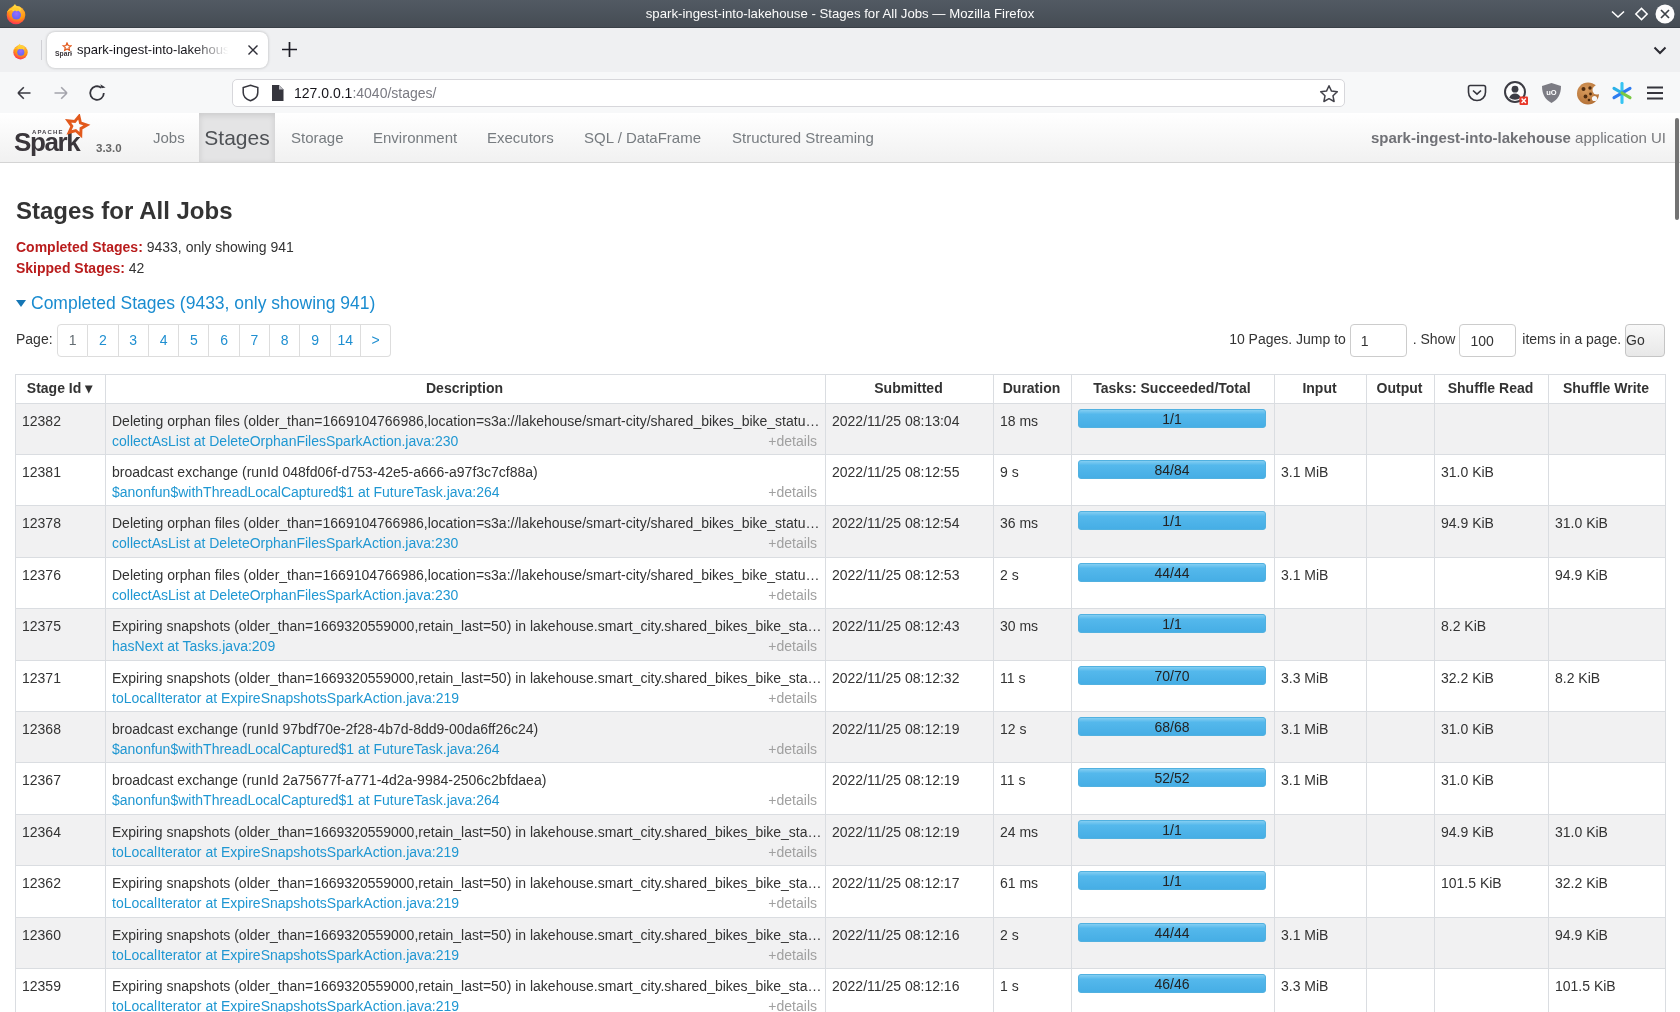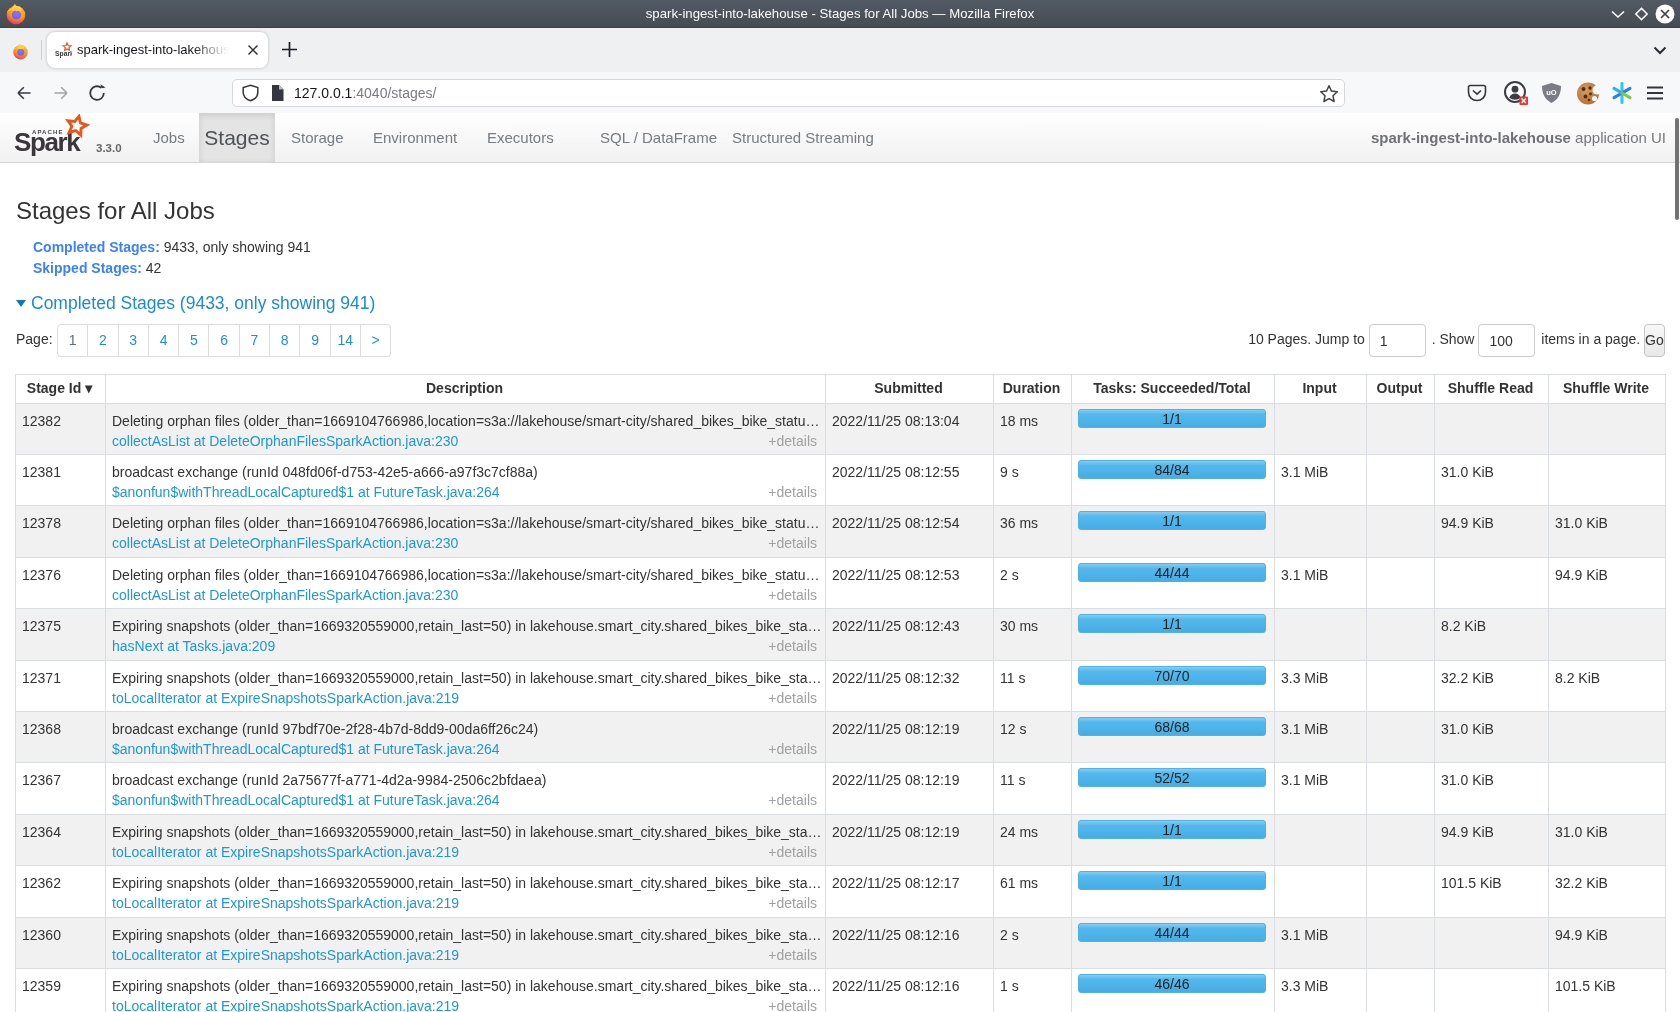--- a/index.html
+++ b/index.html
@@ -23,39 +23,39 @@
 #urltext span { color:#7a7a82; }
 #sparkhdr { position:absolute; left:0; top:113px; width:1680px; height:50px;
   background:linear-gradient(#ffffff,#f1f1f1); border-bottom:1px solid #d4d4d4; }
 .navitem { position:absolute; top:0; height:49px; line-height:49px; font-size:15px; color:#777c80; }
 #stages-active { position:absolute; left:199px; top:0; width:76px; height:49px; background:#e4e4e5;
   box-shadow:inset 0 2px 6px rgba(0,0,0,.12); }
 #stages-active span { display:block; text-align:center; line-height:49px; font-size:21px; color:#4e5155; }
 #apptitle { position:absolute; right:14px; top:0; height:49px; line-height:49px; font-size:15px; color:#77787c; }
 #apptitle b { color:#707176; }
 #content { position:absolute; left:0; top:163px; width:1680px; height:849px; background:#fff; overflow:hidden; }
-h3 { font-size:24px; font-weight:normal; color:#333; margin:34px 0 12px 16px; line-height:28px; }
+h3 { font-size:24px; font-weight:bold; color:#333; margin:34px 0 12px 16px; line-height:28px; }
 ul.stats { list-style:none; margin-left:16px; font-size:14px; line-height:21px; color:#333; }
-ul.stats strong { color:#3b82f6;margin-left:17px; }
+ul.stats strong { color:#b91c1c; }
 h4.collapse { font-size:17.5px; font-weight:normal; color:#1a8cd0; margin:11px 0 0 16px; line-height:26px; }
 h4.collapse .arr { display:inline-block; width:0; height:0; border-left:5px solid transparent;
   border-right:5px solid transparent; border-top:7px solid #1576b5; vertical-align:2px; margin-right:5px; }
 #pagerow { position:relative; height:49.7px; margin-top:8px;padding-left:16px; }
 #pagelabel { position:absolute; left:16px; top:7px; font-size:14px; color:#333; }
 ul.pagination { position:absolute; left:57px; top:0; list-style:none; display:flex; }
 ul.pagination li { border:1px solid #ddd; border-left:none; background:#fff; }
 ul.pagination li:first-child { border-left:1px solid #ddd; border-radius:4px 0 0 4px; }
 ul.pagination li:last-child { border-radius:0 4px 4px 0; }
 ul.pagination li a { display:block; width:29.3px; height:31px; line-height:31px; text-align:center;
   font-size:14px; color:#1f8fd1; text-decoration:none; }
 ul.pagination li.active a { color:#636c72; }
 #jumpform { position:absolute; right:15px; top:0; height:33px; font-size:14px; color:#333; }
 #jumpform input { margin:0 2px 0 0; width:57px; height:33px; border:1px solid #ccc; border-radius:4px; font-size:14px;
   font-family:"Liberation Sans",sans-serif; padding-left:10px; color:#333; vertical-align:middle; }
-#gobtn { display:inline-block; width:21px; height:33px; line-height:31px; 
+#gobtn { display:inline-block; width:40px; height:33px; line-height:31px; 
   background:linear-gradient(#f8f8f8,#e8e8e8); border:1px solid #c5c5c5; border-radius:4px;
   font-size:14px; color:#333; vertical-align:middle; }
 table.stages { border-collapse:collapse; table-layout:fixed; width:1650px; margin-left:15px;
   font-size:14px; color:#333; }
 table.stages th, table.stages td { border:1px solid #dadde1; line-height:20px; vertical-align:top; }
 table.stages th { text-align:center; font-weight:bold; padding:3px 8px 5px 6px; height:28px; }
 table.stages td { padding:7px 8px 3px 6px; height:51.4px; }
 table.stages tr.odd td { background:#f1f1f2; }
 .desc2 { display:flex; justify-content:space-between; }
 a.blue { color:#1f97d2; text-decoration:none; }
@@ -197,21 +197,21 @@
     </svg>
     <span style="position:absolute;left:96px;top:28.5px;font-size:11.5px;font-weight:bold;color:#666;">3.3.0</span>
   </div>
   <span class="navitem" style="left:153px;">Jobs</span>
   <div id="stages-active">
       <span>Stages</span>
     </div>
   <span class="navitem" style="left:291px;">Storage</span>
   <span class="navitem" style="left:373px;">Environment</span>
   <span class="navitem" style="left:487px;">Executors</span>
-  <span class="navitem" style="left:584px;margin-left:16px;">SQL / DataFrame</span>
+  <span class="navitem" style="left:584px;">SQL / DataFrame</span>
   <span class="navitem" style="left:732px;">Structured Streaming</span>
   <span id="apptitle"><b>spark-ingest-into-lakehouse</b> application UI</span>
 </div>
 <div id="content">
   <h3>Stages for All Jobs</h3>
   <ul class="stats">
     <li><strong>Completed Stages:</strong> 9433, only showing 941</li>
     <li><strong>Skipped Stages:</strong> 42</li>
   </ul>
   <h4 class="collapse"><span class="arr"></span>Completed Stages (9433, only showing 941)</h4>

